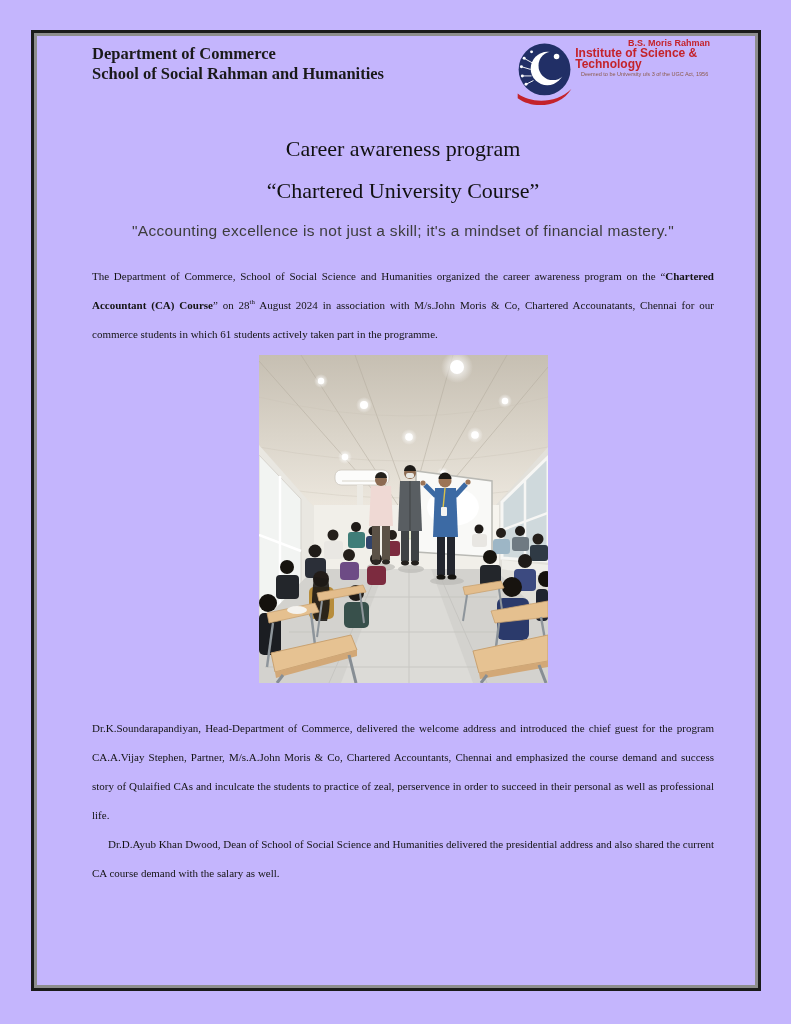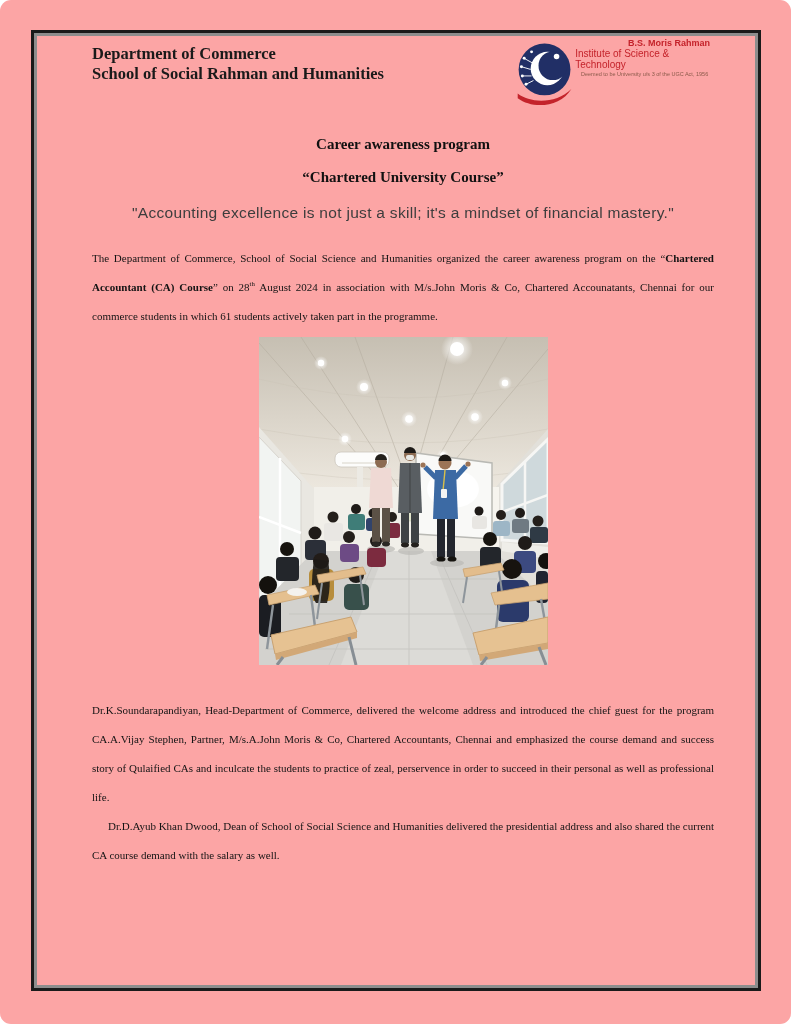--- a/index.html
+++ b/index.html
@@ -1,38 +1,38 @@
 <!DOCTYPE html>
 <html><head>
 <meta charset="utf-8">
 <style>
   html,body { margin:0; padding:0; background:#ffffff; }
   .page {
-    position:relative; width:791px; height:1024px; background:#fca5a5;
-    font-family:"Liberation Serif", serif; overflow:hidden;border-radius:11px;
+    position:relative; width:791px; height:1024px; background:#c4b5fd;
+    font-family:"Liberation Serif", serif; overflow:hidden;
   }
   .border-frame {
     position:absolute; left:31px; top:30px; width:730px; height:961px;
     box-sizing:border-box; border:3px solid #1a1a1a;
     box-shadow: inset 0 0 0 3px #8d8d8d;
   }
   .content { position:absolute; left:92px; top:40px; width:622px; }
 
   
   .header { display:flex; justify-content:space-between; align-items:flex-start; }
   .dept { font-weight:bold; font-size:16.5px; line-height:19.5px; color:#1a1a1a; padding-top:4px; }
   .logo { display:flex; align-items:flex-start; width:200px; margin-top:-2px; }
   .logo-text { margin-left:2px; width:150px; }
   .logo-pre { color:#c4232b; font-family:"Liberation Sans",sans-serif; font-size:9px; font-weight:bold; text-align:right; padding-right:4px; }
   .logo-name { color:#212f66; font-family:"Liberation Sans",sans-serif; font-size:29px; font-weight:bold; letter-spacing:-1px; line-height:26px; }
-  .logo-sub { color:#c4232b; font-family:"Liberation Sans",sans-serif; font-size:10px; font-weight:normal; line-height:11px; }
+  .logo-sub { color:#c4232b; font-family:"Liberation Sans",sans-serif; font-size:12px; font-weight:bold; line-height:11px; }
   .logo-tag { color:#8b5a4a; font-family:"Liberation Sans",sans-serif; font-size:5.5px; text-align:center; margin-top:1px; }
 
   
-  .title-block { text-align:center; margin-top:24px; font-weight:bold; font-size:15px; color:#111; }
+  .title-block { text-align:center; margin-top:24px; font-weight:normal; font-size:22px; color:#111; }
   .title-line1 { margin-bottom:16px; }
   .title-line2 { margin-bottom:1px; }
 
   
   .quote {
     margin-top:18px; text-align:center; font-family:"Liberation Sans",sans-serif;
     font-size:15.5px; color:#3d3d3d; letter-spacing:0.3px;
   }
 
   

